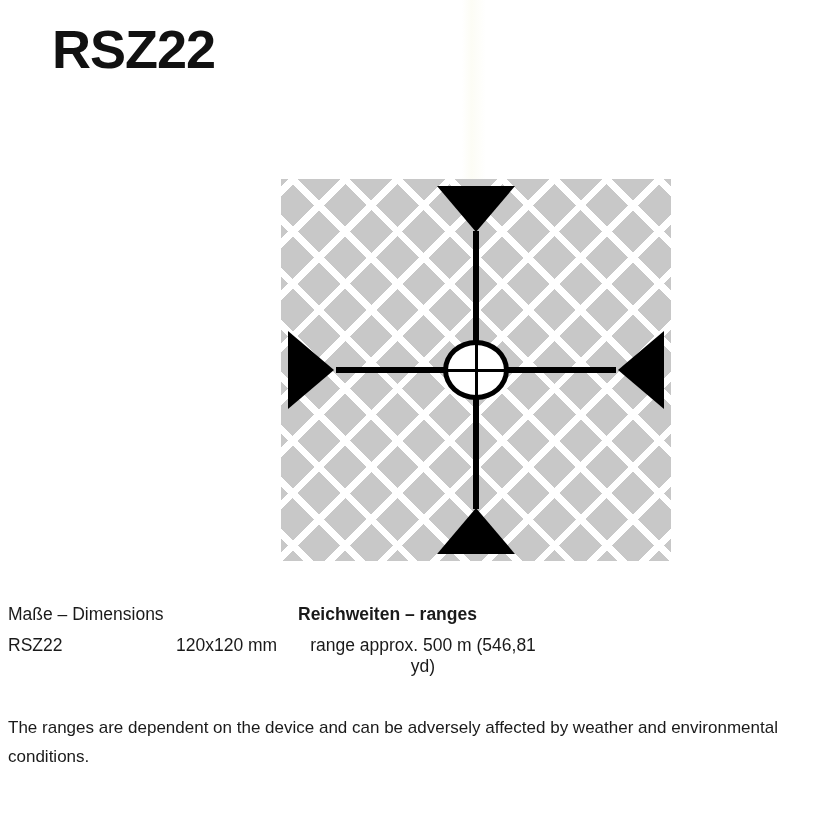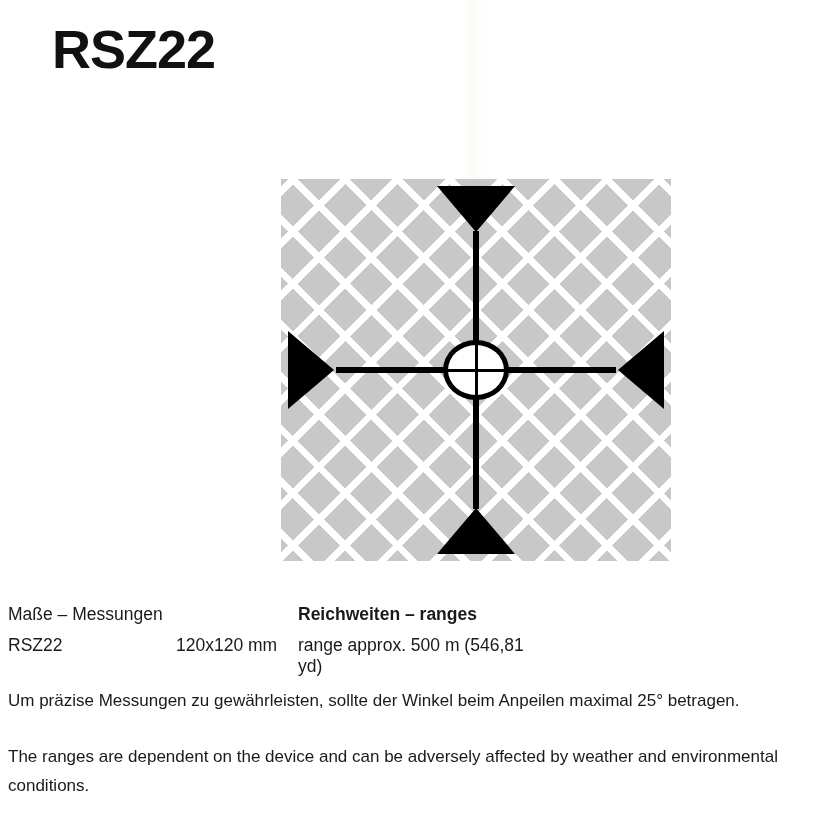--- a/index.html
+++ b/index.html
@@ -179,21 +179,21 @@
     color: #1a1a1a;
   }
   .spec-row {
     display: flex;
     align-items: baseline;
     height: 31px;
   }
   .col-a { width: 168px; }
   .col-b { width: 122px; }
   .col-c { width: 240px; font-weight: bold; }
-  .col-d { width: 250px; }
+  .col-d { width: 250px; text-align: center; }
 
   
   .notes {
     position: absolute;
     left: 8px;
     top: 686px;
     width: 822px;
     font-size: 17px;
     line-height: 29px;
     color: #1a1a1a;
@@ -222,32 +222,31 @@
       <div class="center-circle"></div>
       <div class="arrow arrow-top"></div>
       <div class="arrow arrow-bottom"></div>
       <div class="arrow arrow-left"></div>
       <div class="arrow arrow-right"></div>
     </div>
   </div>
 
   <div class="spec">
     <div class="spec-row">
-      <div class="col-a">Maße – Messungen</div>
+      <div class="col-a">Maße – Dimensions</div>
       <div class="col-b"></div>
       <div class="col-c">Reichweiten – ranges</div>
       <div class="col-d"></div>
     </div>
     <div class="spec-row">
       <div class="col-a">RSZ22</div>
       <div class="col-b">120x120 mm</div>
       <div class="col-d">range approx. 500 m (546,81 yd)</div>
     </div>
   </div>
 
   <div class="notes">
-    <p>Um präzise Messungen zu gewährleisten, sollte der Winkel beim Anpeilen maximal 25° betragen.</p>
     <div class="gap"></div>
     <p>The ranges are dependent on the device and can be adversely affected by weather and environmental conditions.</p>
 
   </div>
 
 </div>
 
 </body></html>

